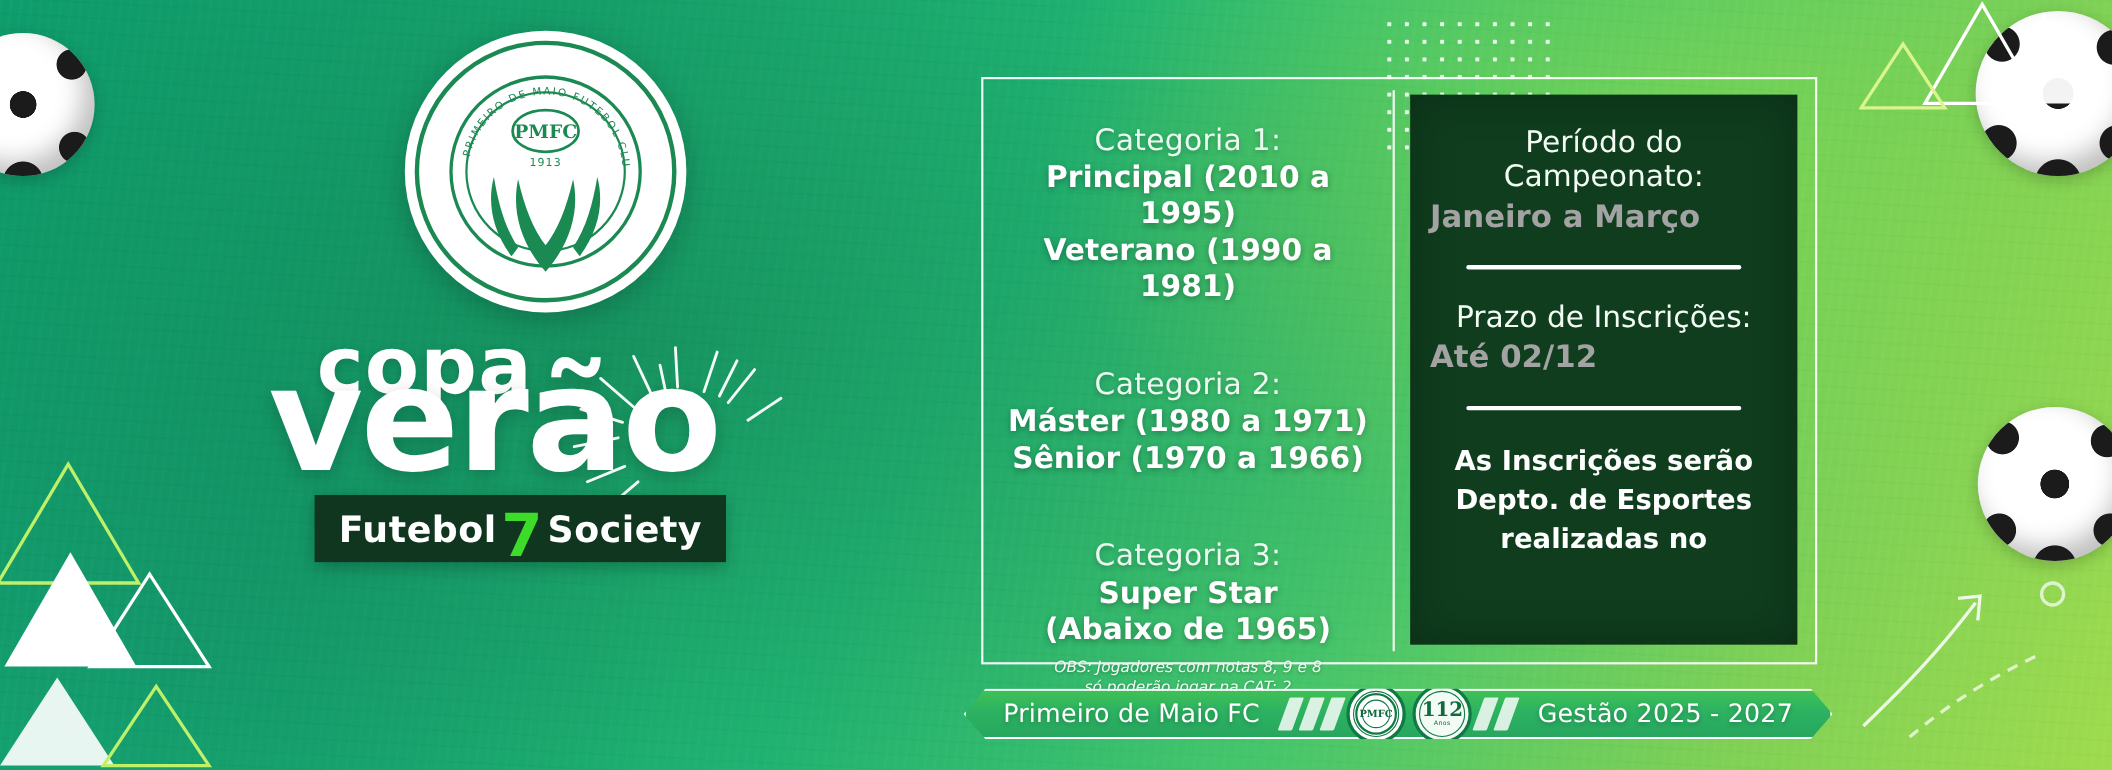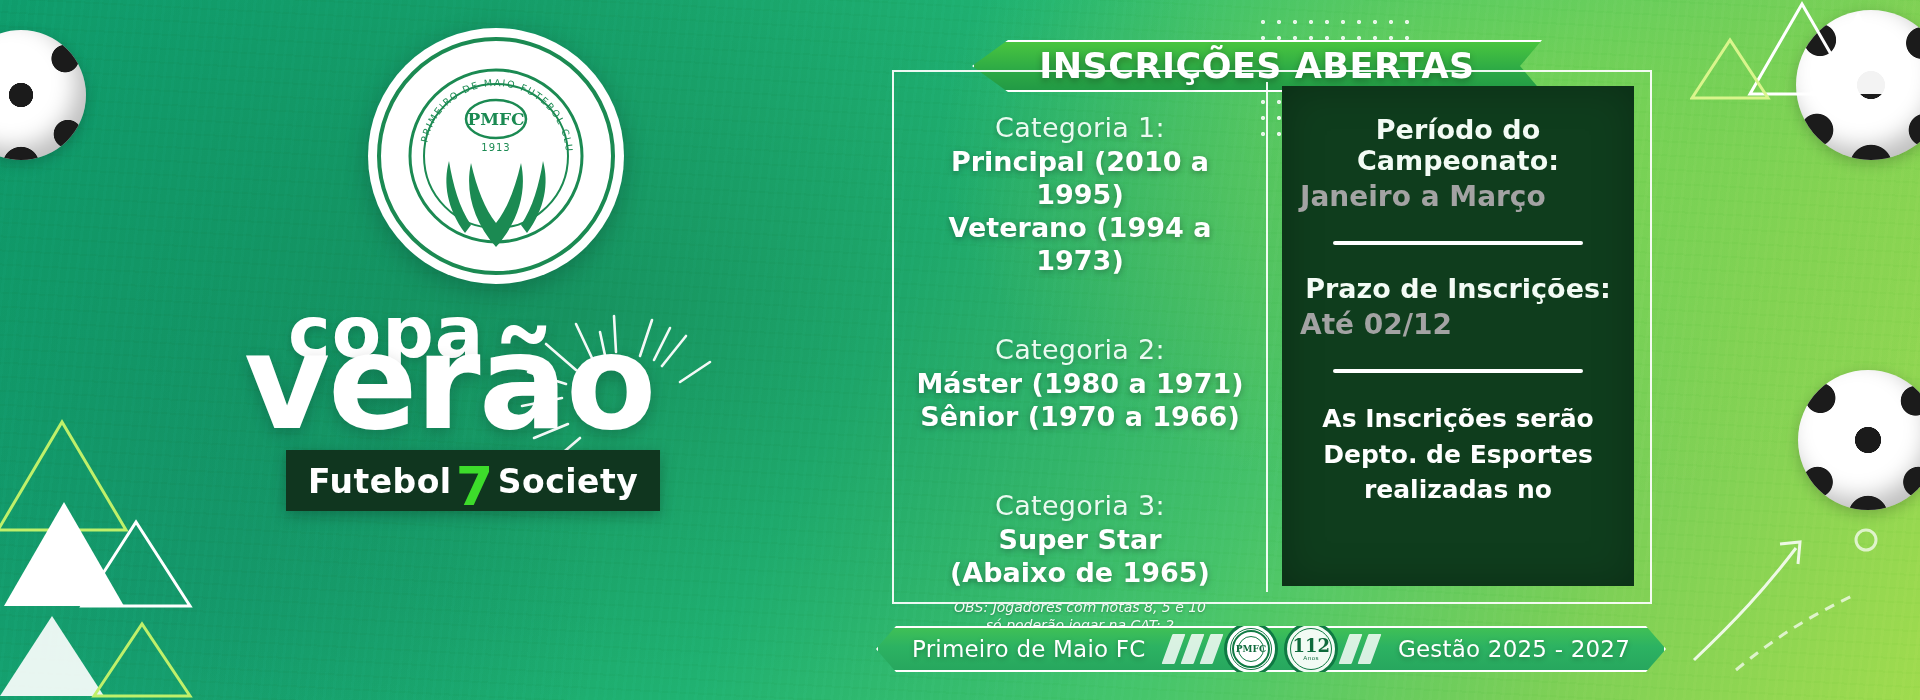--- a/index.html
+++ b/index.html
@@ -152,21 +152,21 @@
     width:300px; height:4px; background:#ffffff; border-radius:2px;
     margin:22px auto 20px auto;
   }
   .obs {
     font-size:14px; font-style:italic; color:#f1fbf4; line-height:1.35;
     font-family:"DejaVu Sans", sans-serif; margin-top:8px;
     text-shadow:0 1px 3px rgba(0,0,0,.3);
   }
 
   .dk-title {
-    font-size:27px; color:#f3fbf5; font-weight:700;
+    font-size:27px; color:#f3fbf5; font-weight:400;
     font-family:"DejaVu Sans", sans-serif; text-align:center;
   }
   .dk-value {
     font-size:28px; color:#a3a3a3; font-weight:700;
     font-family:"DejaVu Sans", sans-serif; margin-top:4px;
   }
   .dk-sep { width:250px; height:4px; background:#ffffff; border-radius:2px; margin:28px auto; }
   .dk-note {
     font-size:25px; color:#ffffff; font-weight:700; line-height:1.42;
     font-family:"DejaVu Sans", sans-serif; text-align:center;
@@ -294,50 +294,47 @@
         </svg>
       </div>
       <div class="society">
         <span>Futebol</span>
         <span class="seven">7</span>
         <span>Society</span>
       </div>
     </div>
   </div>
 
-  <div class="ribbon">
-    <div class="ribbon-text">INSCRIÇÕES ABERTAS</div>
-  </div>
 
   <div class="card">
 
     <div class="col-left">
 
       <div class="cat-block">
         <div class="cat-title">Categoria  1:</div>
         <div class="cat-line">Principal (2010 a 1995)</div>
-        <div class="cat-line">Veterano (1994 a 1973)</div>
+        <div class="cat-line">Veterano (1990 a 1981)</div>
       </div>
 
       <div class="sep"></div>
 
       <div class="cat-block">
         <div class="cat-title">Categoria  2:</div>
         <div class="cat-line">Máster (1980 a 1971)</div>
         <div class="cat-line">Sênior (1970 a 1966)</div>
       </div>
 
       <div class="sep"></div>
 
       <div class="cat-block">
         <div class="cat-title">Categoria  3:</div>
         <div class="cat-line">Super Star</div>
         <div class="cat-line">(Abaixo de 1965)</div>
         <div class="obs">
-          <div>OBS: Jogadores com notas 8, 5 e 10</div>
+          <div>OBS: Jogadores com notas 8, 9 e 8</div>
           <div>só poderão jogar na CAT: 2</div>
         </div>
       </div>
 
     </div>
 
     <div class="col-divider"></div>
 
     <div class="col-right">
       <div style="width:100%">

